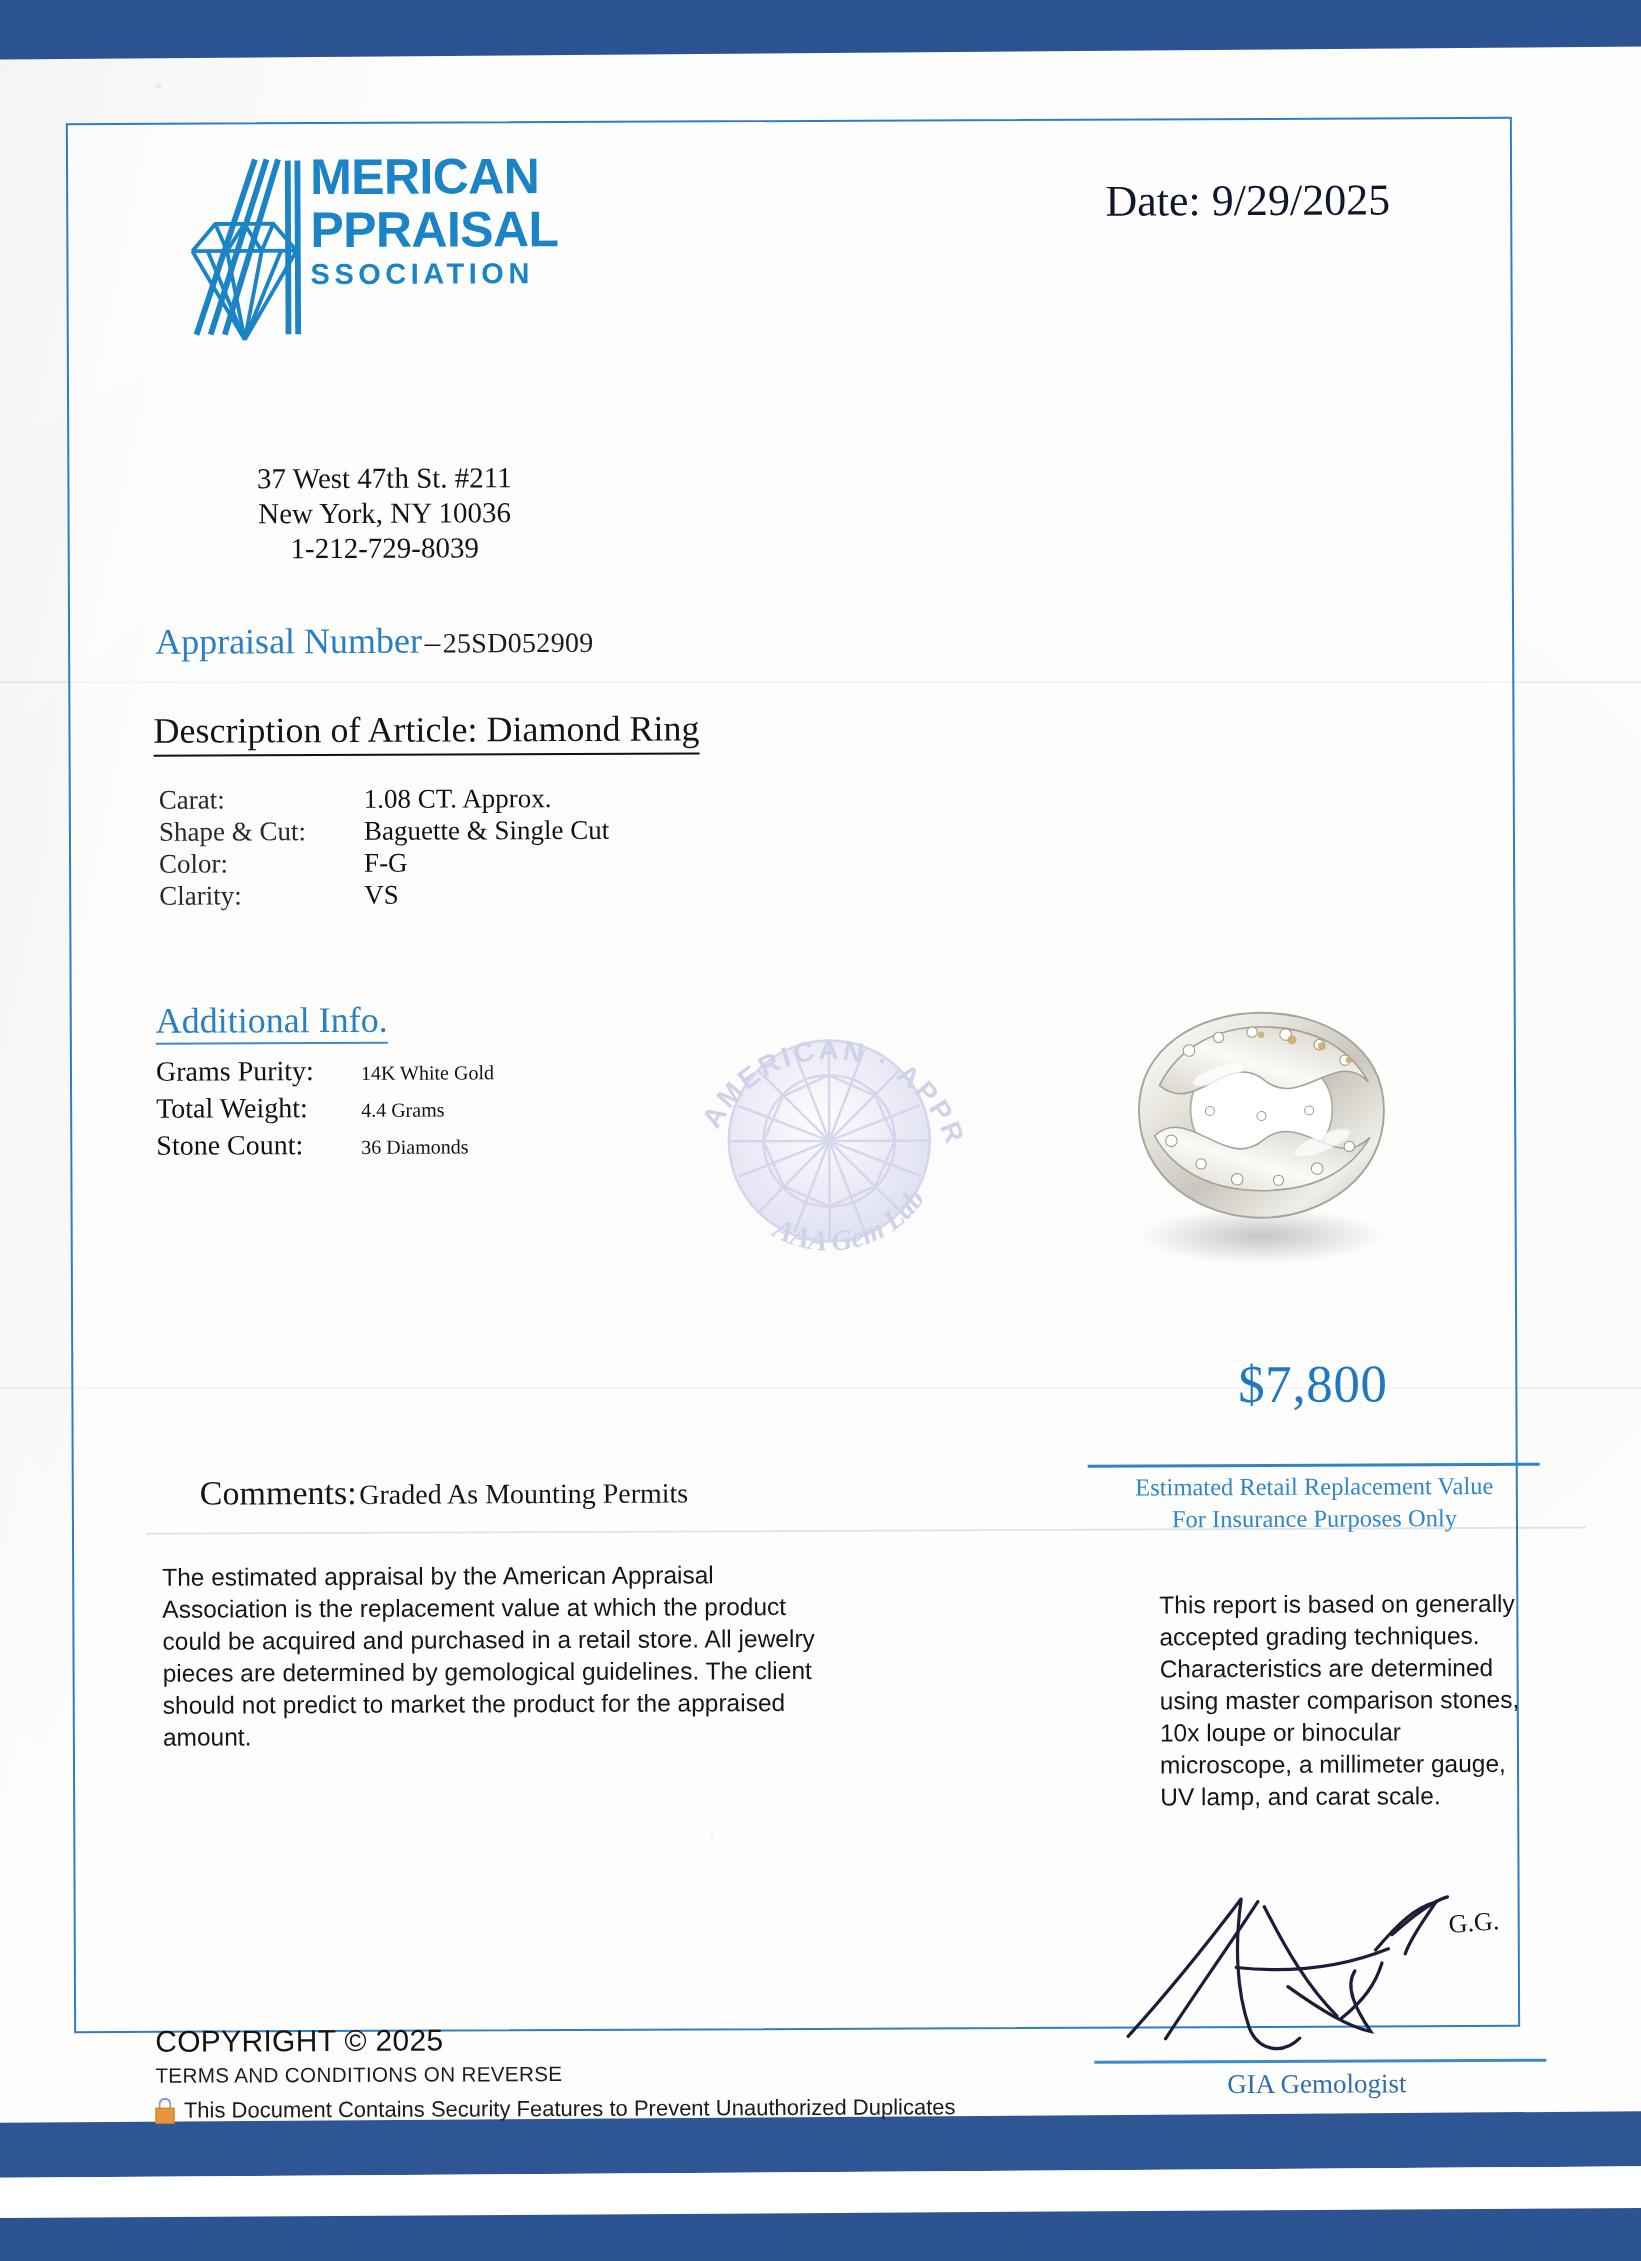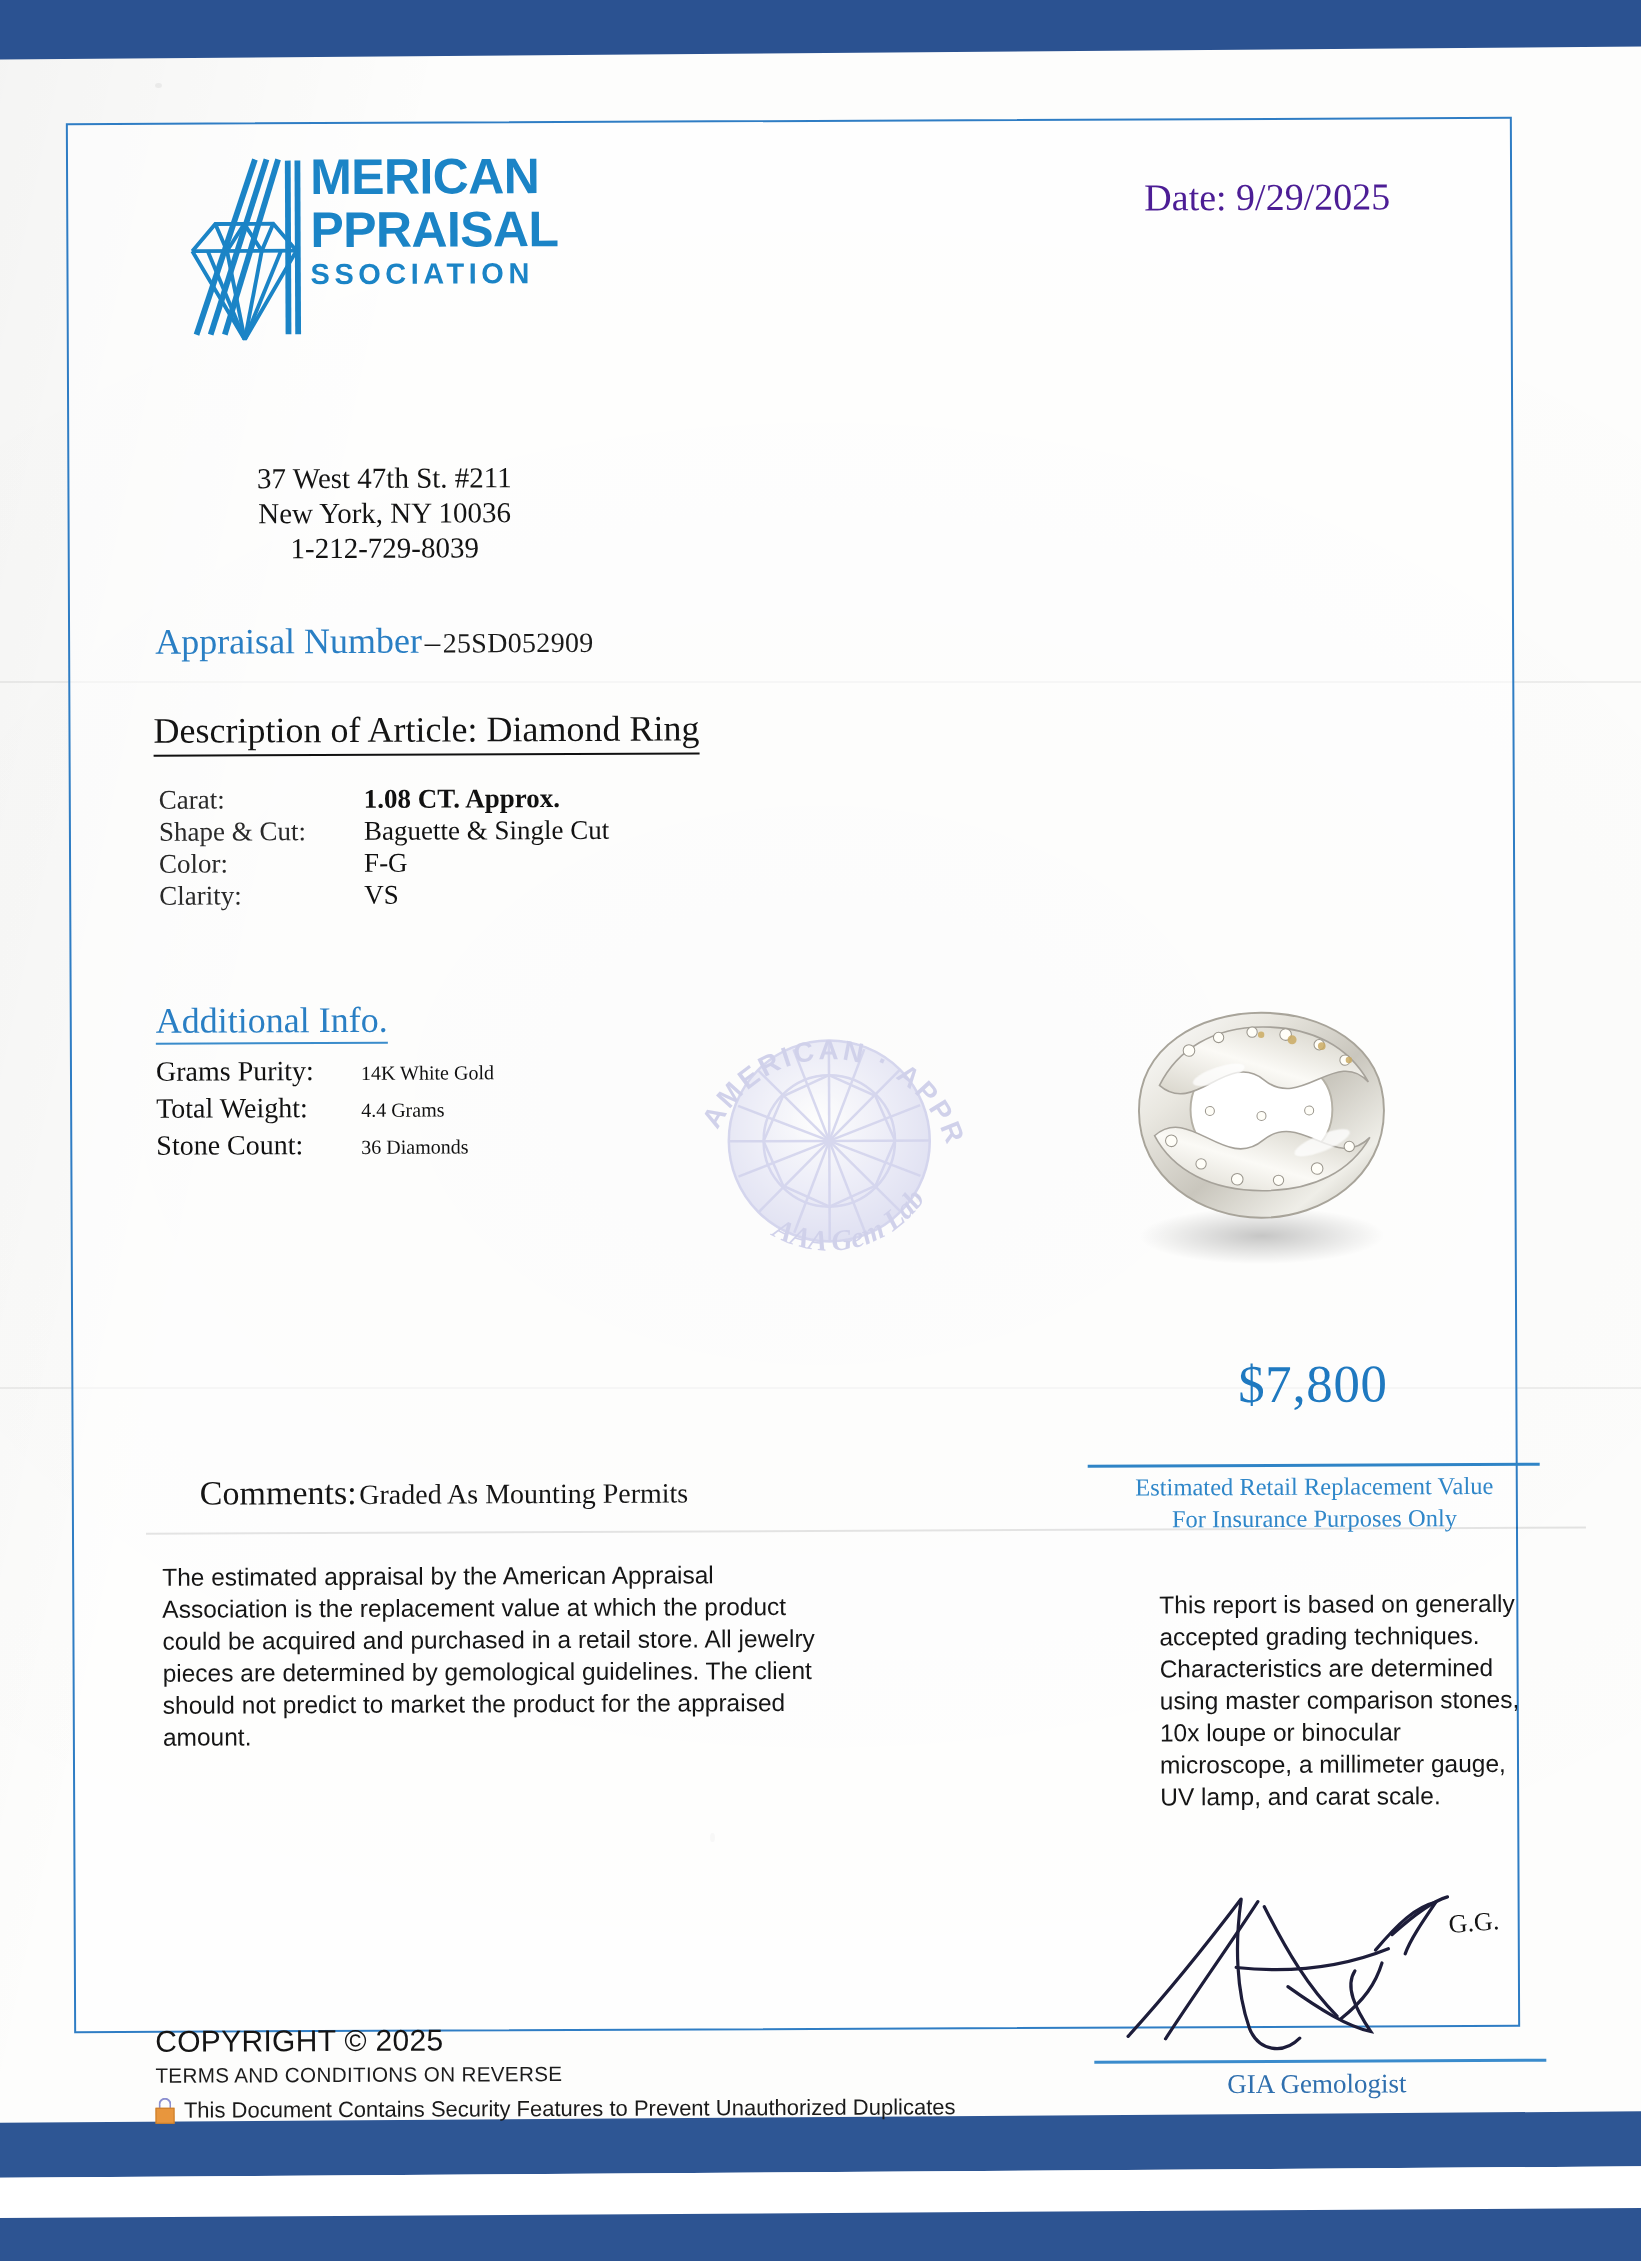--- a/index.html
+++ b/index.html
@@ -105,22 +105,22 @@
   }
   .logo-line1 { font-size: 50px; line-height: 52px; }
   .logo-line2 { font-size: 50px; line-height: 54px; }
   .logo-line3 { font-size: 29px; line-height: 34px; letter-spacing: 4.5px; }
 
   
   .date {
     position: absolute;
     right: 120px;
     top: 55px;
-    font-size: 38px;
-    color: #4c1d95;
+    font-size: 44px;
+    color: #0f172a;
     white-space: nowrap;
   }
 
   
   .address {
     position: absolute;
     left: 147px;
     top: 337px;
     font-size: 29px;
     line-height: 35px;
@@ -179,21 +179,21 @@
     width: 205px;
     font-size: 27px;
     color: #2a2a2a;
     flex: 0 0 205px;
   }
   .spec-val {
     font-size: 27px;
     color: #111;
     white-space: nowrap;
   }
-  .spec-row:first-child .spec-val { font-weight: bold; text-align: right; }
+  .spec-row:first-child .spec-val { font-weight: normal; text-align: right; }
 
   
   .addl {
     position: absolute;
     left: 84px;
     top: 875px;
     width: 581px;
   }
   .addl-title {
     font-size: 36px;

